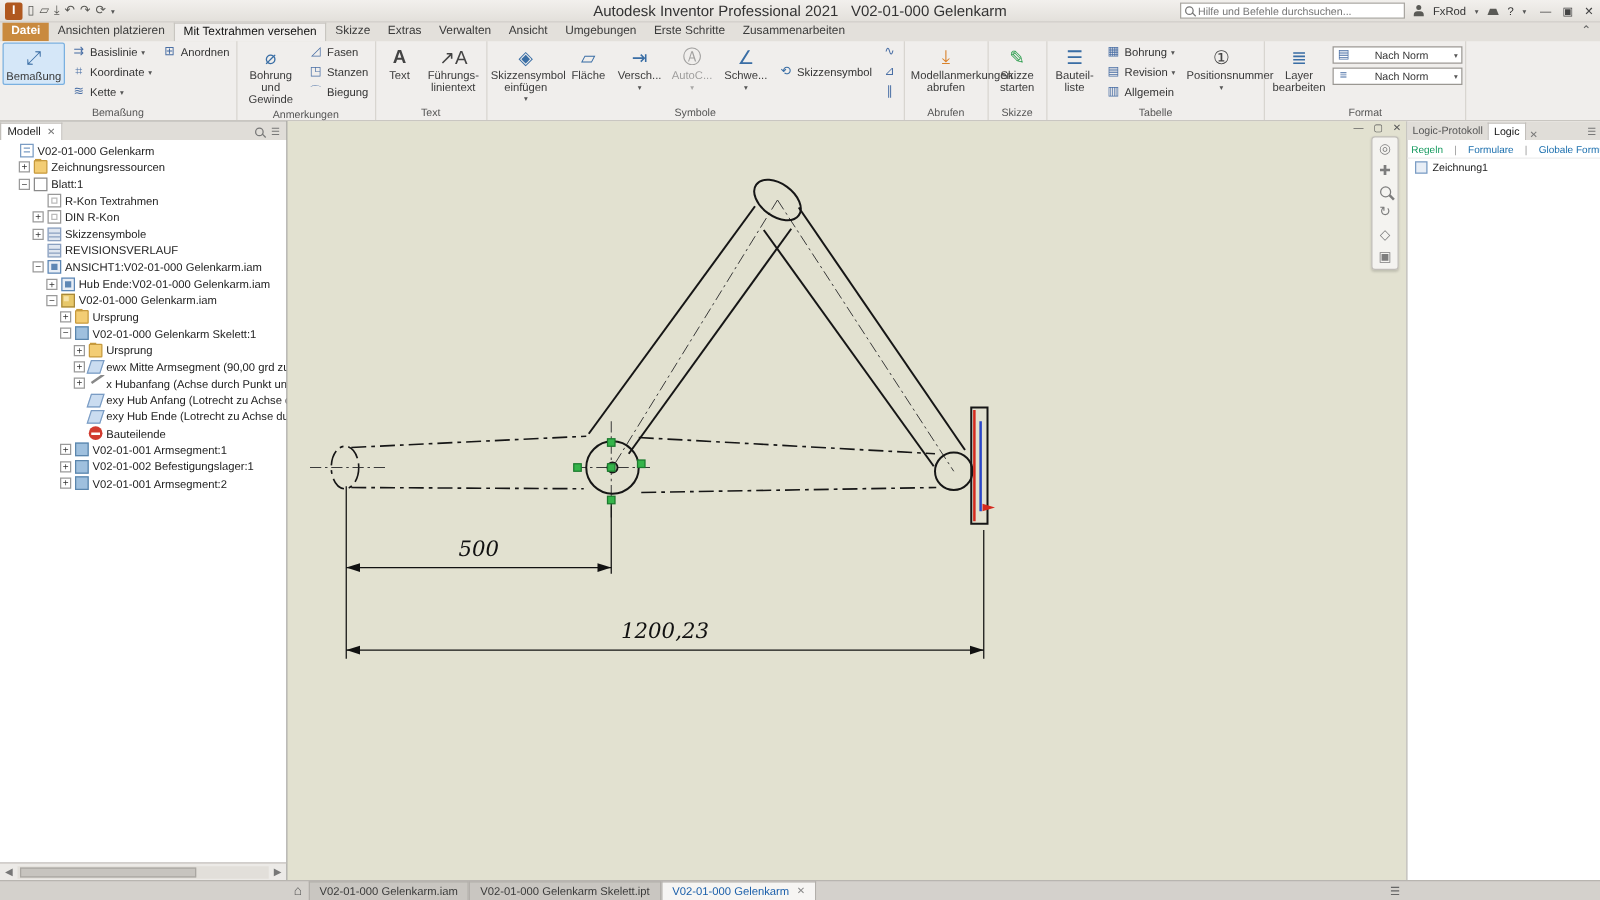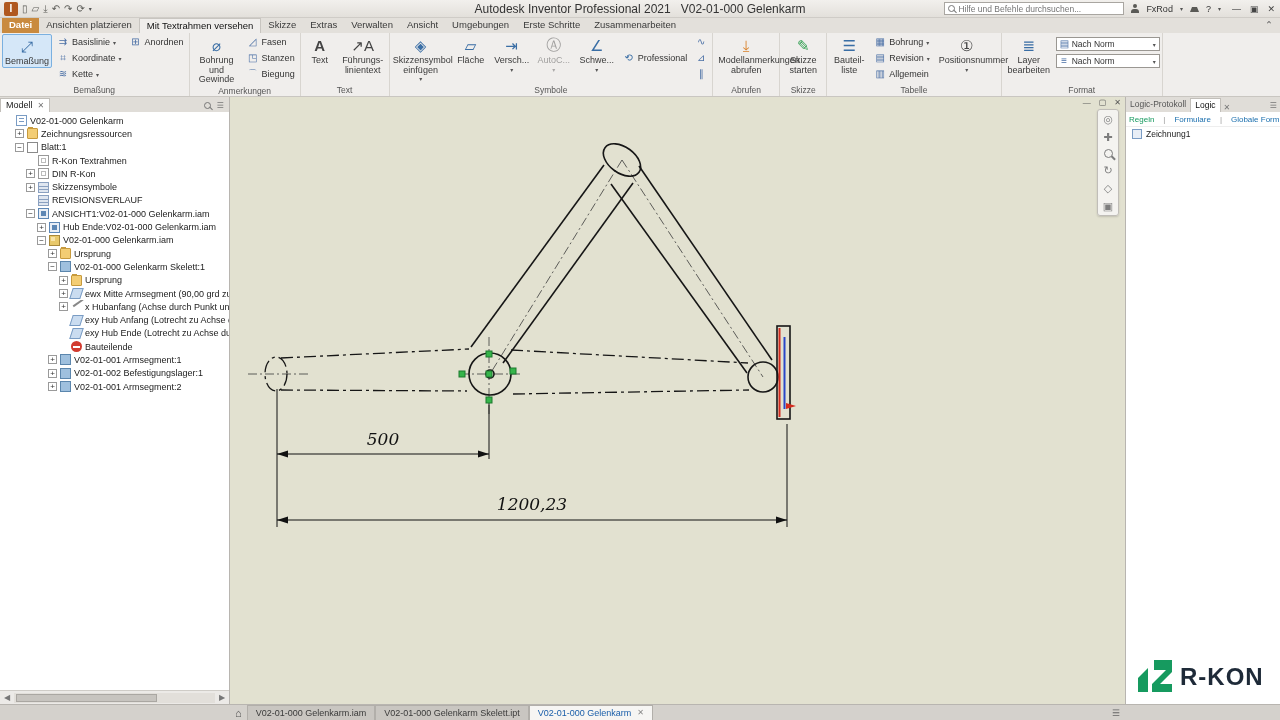--- a/index.html
+++ b/index.html
@@ -42,21 +42,21 @@
   .bigbtn { width:50px; display:flex; flex-direction:column; align-items:center; padding-top:1px; }
   .bigbtn.active-tool { background:#d5e7f8; border:1px solid #7ab0e0; border-radius:2px; }
   .bigbtn.disabled { opacity:.45; }
   .bic { font-size:15px; height:21px; display:flex; align-items:center; justify-content:center; color:#53677c; }
   .blabel { font-size:9px; line-height:9.5px; text-align:center; color:#3a3a3a; max-width:56px; }
   .smallcol { display:flex; flex-direction:column; }
   .smallbtn { height:16px; display:flex; align-items:center; font-size:9px; color:#333; padding:0 3px; gap:3px; white-space:nowrap; }
   .sic { width:12px; font-size:10px; line-height:12px; text-align:center; color:#4a6fa5; flex:none; }
   .c-orange { color:#d9822b; } .c-green { color:#2e9e4f; } .c-blue { color:#3a6ea5; } .c-dark { color:#444; }
   .normdd { width:104px; height:14px; background:#fff; border:1px solid #9a9792; display:flex; align-items:center; font-size:8.5px; color:#333; padding:0 3px; gap:3px; margin-bottom:3px; }
-  .normdd .grow { flex:1; }
+  .normdd .grow { flex:1;text-align:center; }
   .rfill { flex:1; }
 
   
   .main { flex:1; display:flex; min-height:0; }
 
   
   .browser { width:230px; flex:none; background:#737373; border-right:1px solid #b8b5b0; display:flex; flex-direction:column; }
   .bheader { height:15px; background:#e0ddd8; display:flex; align-items:flex-end; flex:none; }
   .btab { background:#fff; border:1px solid #c2bfba; border-bottom:none; font-size:9px; color:#222; padding:0 5px; line-height:13px; height:14px; display:flex; gap:5px; align-items:center; }
   .btab .x { color:#777; font-size:8px; }
@@ -281,21 +281,21 @@
           <span class="dd">▾</span>
         </div>
         <div class="bigbtn" style="width:42px;">
           <span class="bic c-blue">∠</span>
           <span class="blabel">Schwe...</span>
           <span class="dd">▾</span>
         </div>
         <div class="smallcol" style="justify-content:center; height:48px;">
           <div class="smallbtn">
             <span class="sic c-blue">⟲</span>
-            <span>Professional</span>
+            <span>Skizzensymbol</span>
           </div>
         </div>
         <div class="smallcol">
           <div class="smallbtn">
               <span class="sic">∿</span>
             </div>
           <div class="smallbtn">
               <span class="sic">⊿</span>
             </div>
           <div class="smallbtn">
@@ -601,27 +601,20 @@
         <span class="lsep">|</span>
         <span class="llink">Formulare</span>
         <span class="lsep">|</span>
         <span class="llink">Globale Formul</span>
         <span class="lchev">›</span>
       </div>
       <div class="litem">
         <span class="lhand"></span>
         <span>Zeichnung1</span>
       </div>
-      <div class="logo">
-        <svg width="136" height="46" viewBox="0 0 136 46">
-          <polygon fill="#169a5f" points="2,30 12,20 12,44 2,44"></polygon>
-          <path fill="#169a5f" d="M16 44 L16 36 L30 22 L18 22 L18 12 L36 12 L36 24 L24 36 L36 36 L36 44 Z"></path>
-          <text x="44" y="37" font-size="24" font-weight="bold" fill="#1e2a38" font-family="'Liberation Sans',sans-serif" letter-spacing="1">R-KON</text>
-        </svg>
-      </div>
     </div>
   </div>
 
   <div class="tabbar">
     <span class="home">⌂</span>
     <span class="dtab">V02-01-000 Gelenkarm.iam</span>
     <span class="dtab">V02-01-000 Gelenkarm Skelett.ipt</span>
     <span class="dtab active">
       <span>V02-01-000 Gelenkarm</span>
       <span class="x">✕</span>

